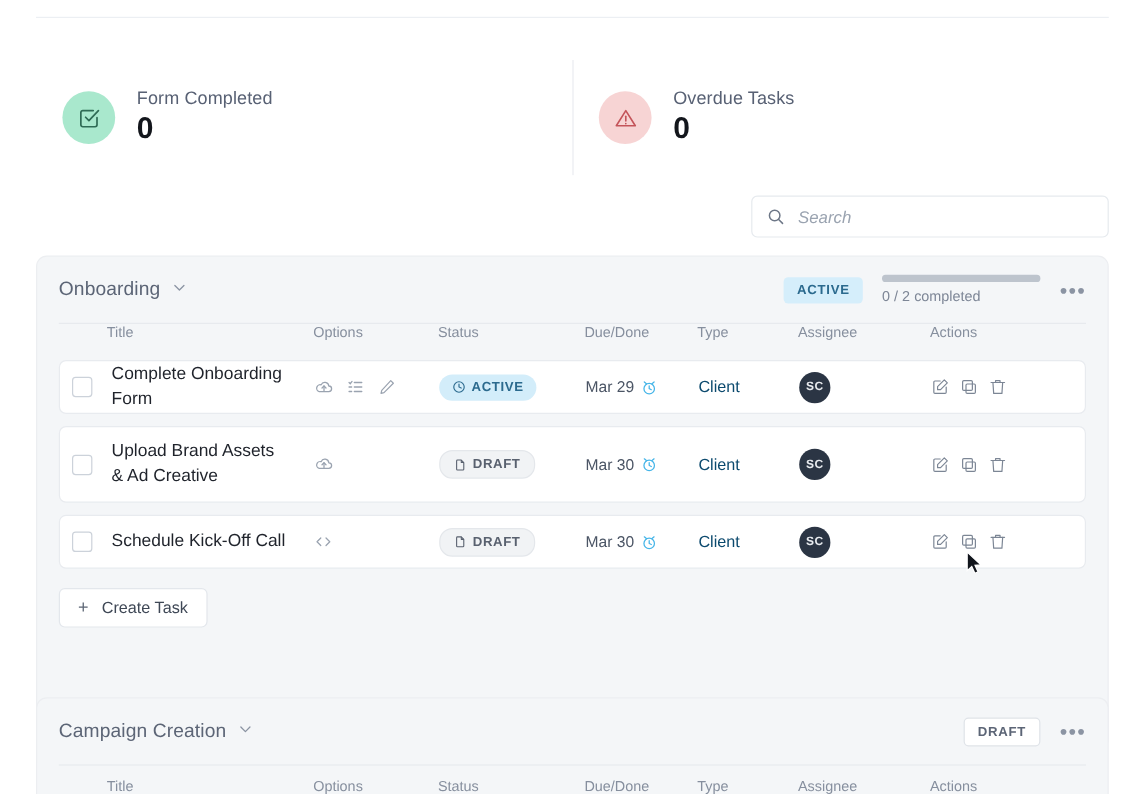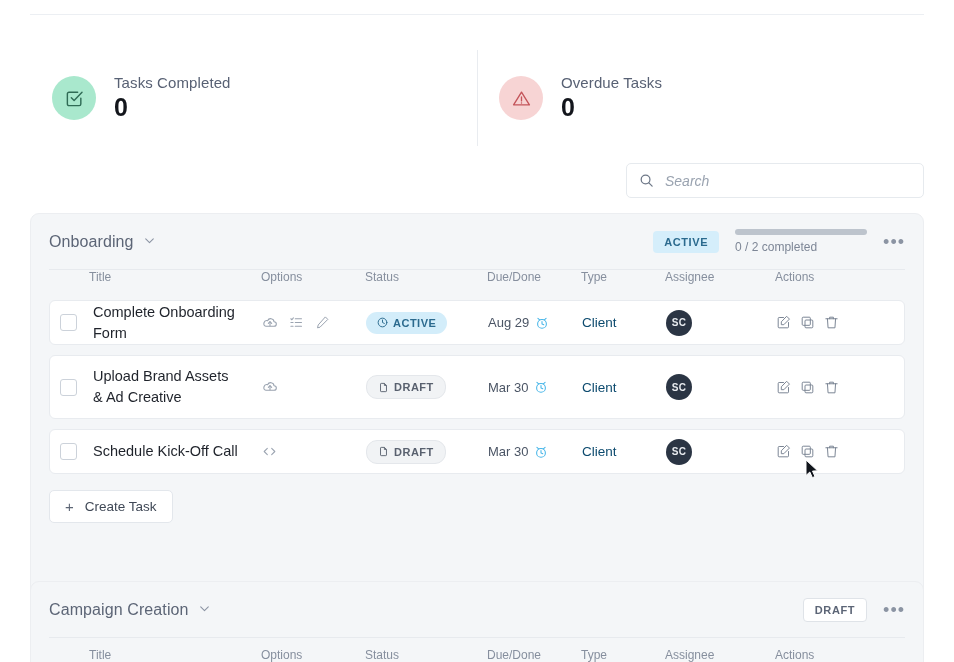--- a/index.html
+++ b/index.html
@@ -156,21 +156,21 @@
 
 
     <div class="stat">
       <div class="stat-icon" style="background:#a9e8cd;">
         <svg width="19" height="19" viewBox="0 0 24 24" fill="none" stroke="#2f6b55" stroke-width="1.8" stroke-linecap="round" stroke-linejoin="round">
           <path d="M20 11.5V19a2 2 0 0 1-2 2H5a2 2 0 0 1-2-2V6a2 2 0 0 1 2-2h11"></path>
           <polyline points="8,11 11.5,14.5 21.5,4"></polyline>
         </svg>
       </div>
       <div class="stat-txt">
-        <div class="stat-label">Tasks Completed</div>
+        <div class="stat-label">Form Completed</div>
         <div class="stat-value">0</div>
       </div>
     </div>
 
     <div class="stat">
       <div class="stat-icon" style="background:#f7d4d4;">
         <svg width="19" height="19" viewBox="0 0 24 24" fill="none" stroke="#c4545a" stroke-width="1.7" stroke-linecap="round" stroke-linejoin="round">
           <path d="M12 4 L22 20 L2 20 Z"></path>
           <line x1="12" y1="10" x2="12" y2="15"></line>
           <circle cx="12" cy="17.6" r="0.9" fill="#c4545a" stroke="none"></circle>
@@ -263,21 +263,21 @@
               <svg width="11" height="11" viewBox="0 0 24 24" fill="none" stroke="currentColor" stroke-width="2.1" stroke-linecap="round">
                 <circle cx="12" cy="12" r="9.5"></circle>
                   <polyline points="12,6.5 12,12 16,14"></polyline>
               </svg>
             </span>
             <span>ACTIVE</span>
           </span>
         </div>
         <div class="c-due">
           <span class="due">
-            <span>Aug 29</span>
+            <span>Mar 29</span>
             <span style="display:flex;">
               <svg width="14" height="14" viewBox="0 0 24 24" fill="none" stroke="#45b5e8" stroke-width="1.8" stroke-linecap="round">
                 <circle cx="12" cy="13.5" r="7.5"></circle>
                   <polyline points="12,9.5 12,13.5 15,15"></polyline>
                 <line x1="5" y1="4" x2="8" y2="6.5"></line>
                   <line x1="19" y1="4" x2="16" y2="6.5"></line>
               </svg>
             </span>
           </span>
         </div>

